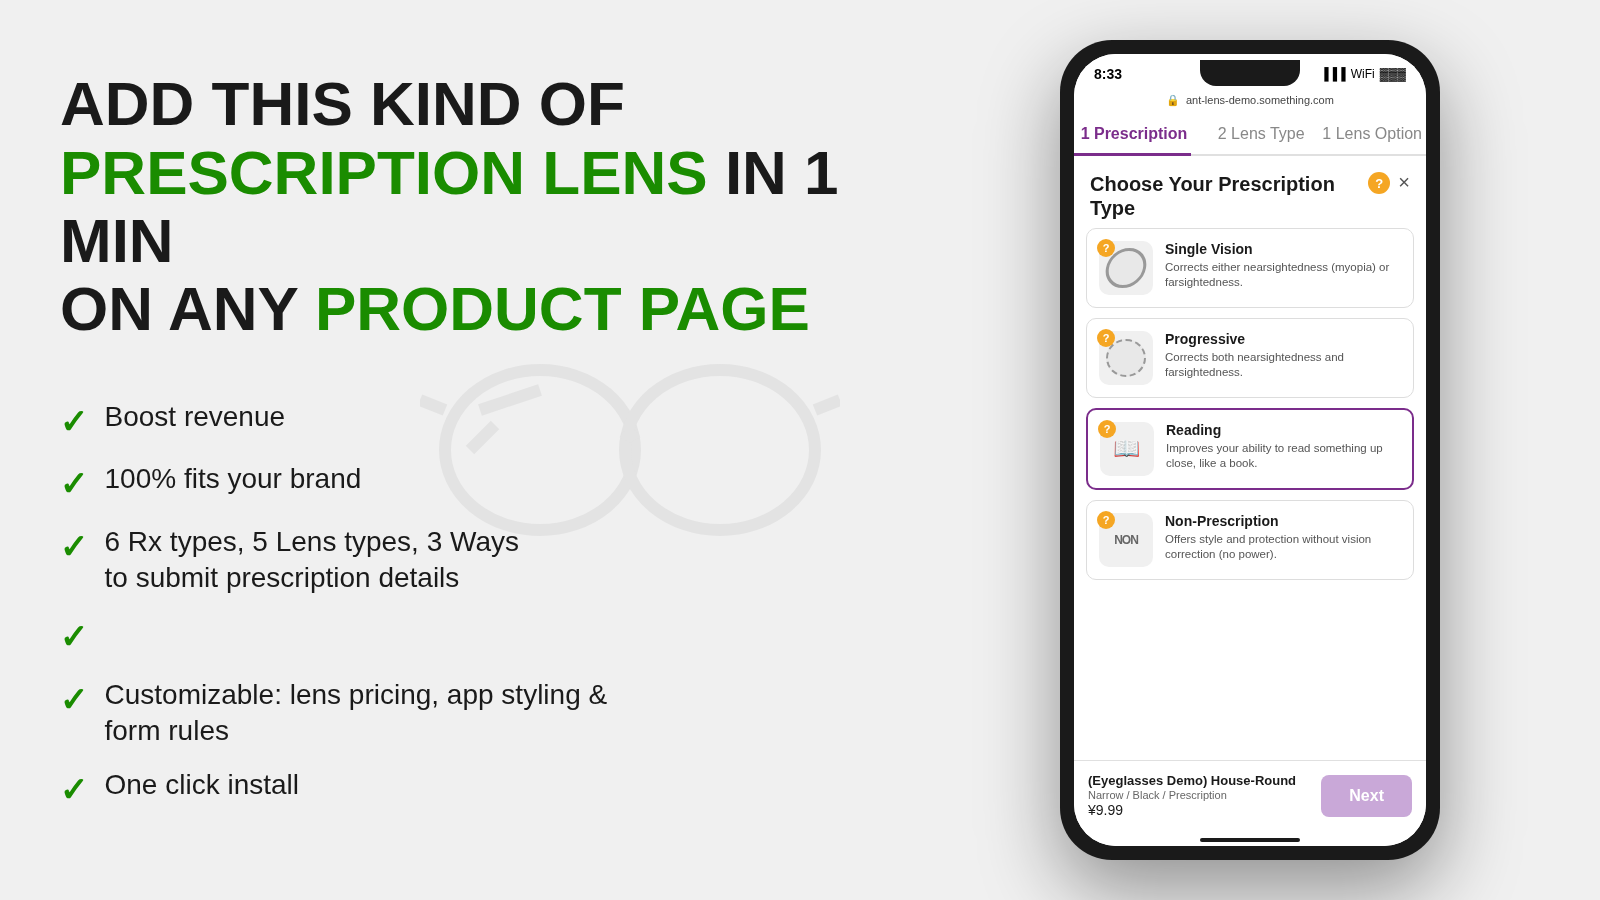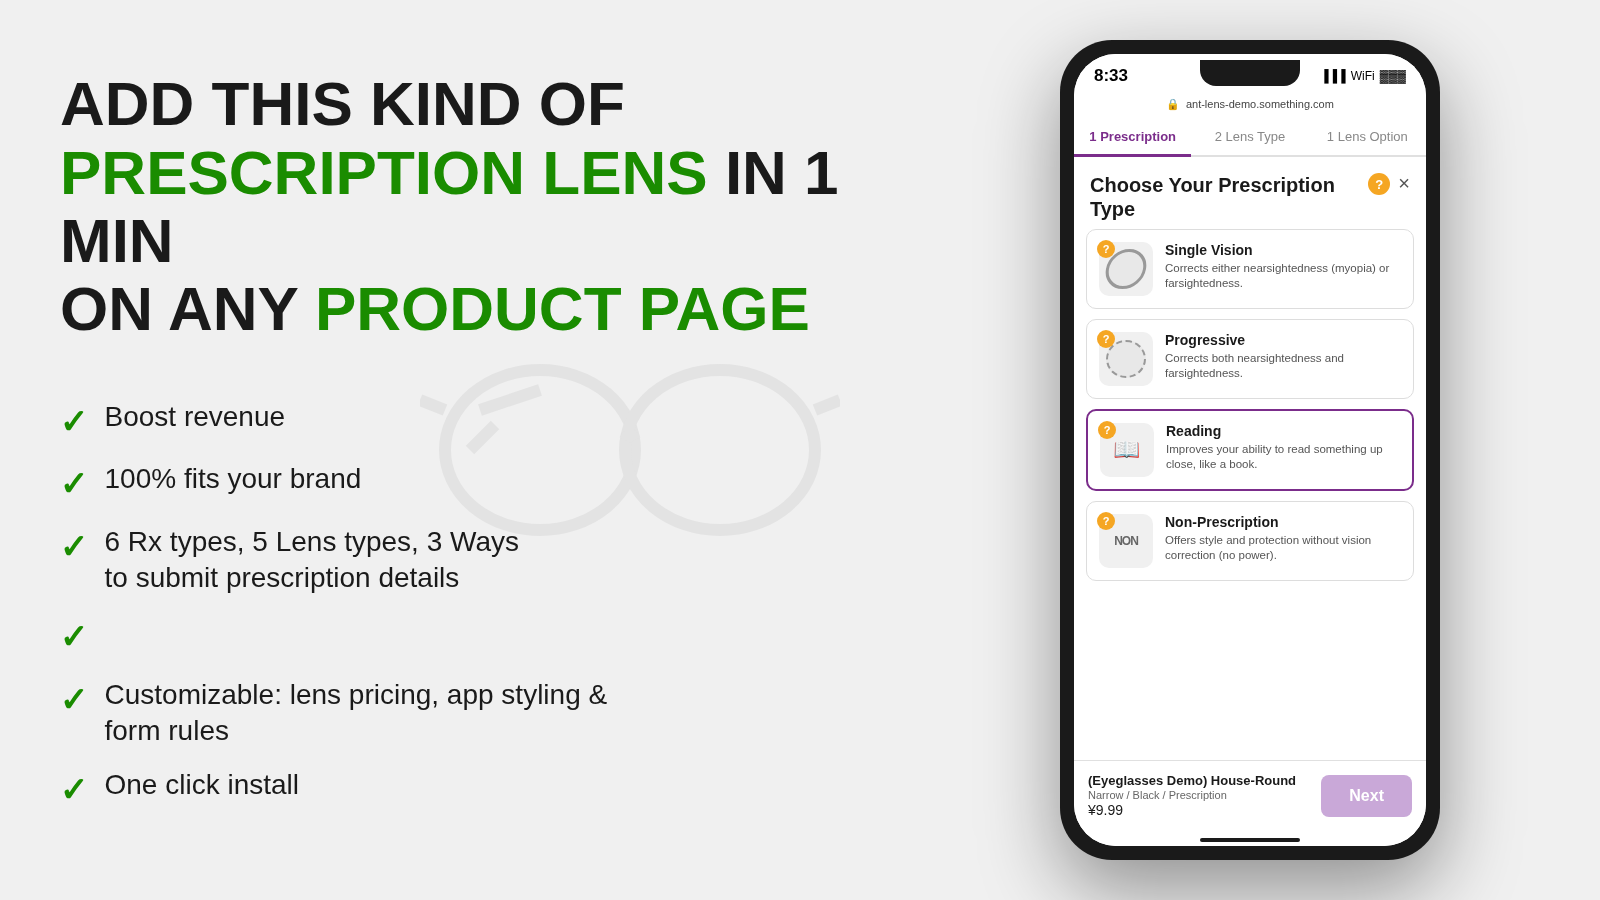--- a/index.html
+++ b/index.html
@@ -110,21 +110,21 @@
     .status-bar {
       background: #fff;
       padding: 12px 20px 8px;
       display: flex;
       justify-content: space-between;
       align-items: center;
       flex-shrink: 0;
     }
 
     .status-time {
-      font-size: 17px;
+      font-size: 14px;
       font-weight: 700;
       color: #000;
     }
 
     .status-icons {
       display: flex;
       align-items: center;
       gap: 5px;
       font-size: 12px;
       color: #000;
@@ -162,23 +162,23 @@
     .progress-tabs {
       display: flex;
       border-bottom: 2px solid #e0e0e0;
       padding: 0;
       background: #fff;
       flex-shrink: 0;
     }
 
     .progress-tab {
       flex: 1;
-      text-align: center;
+      text-align: right;
       padding: 10px 4px;
-      font-size: 13px;
+      font-size: 16px;
       color: #888;
       position: relative;
     }
 
     .progress-tab.active {
       color: #7b2d8b;
       font-weight: 600;
       border-bottom: 3px solid #7b2d8b;
       margin-bottom: -2px;
     }

